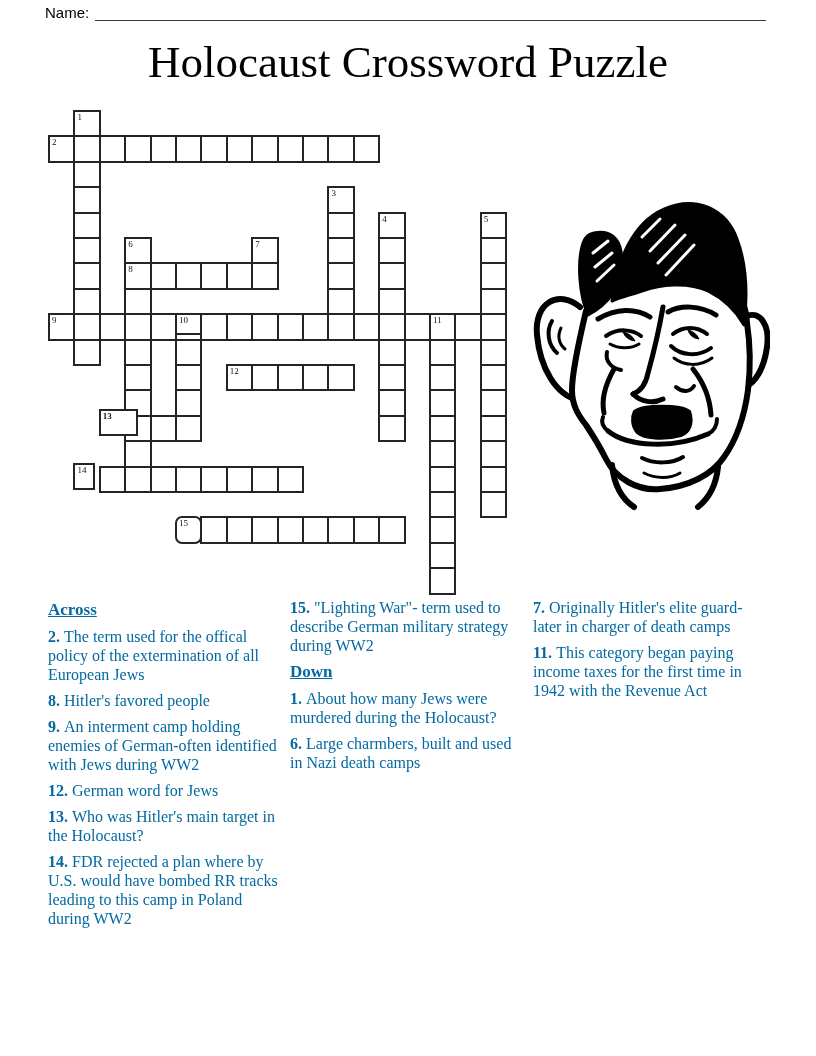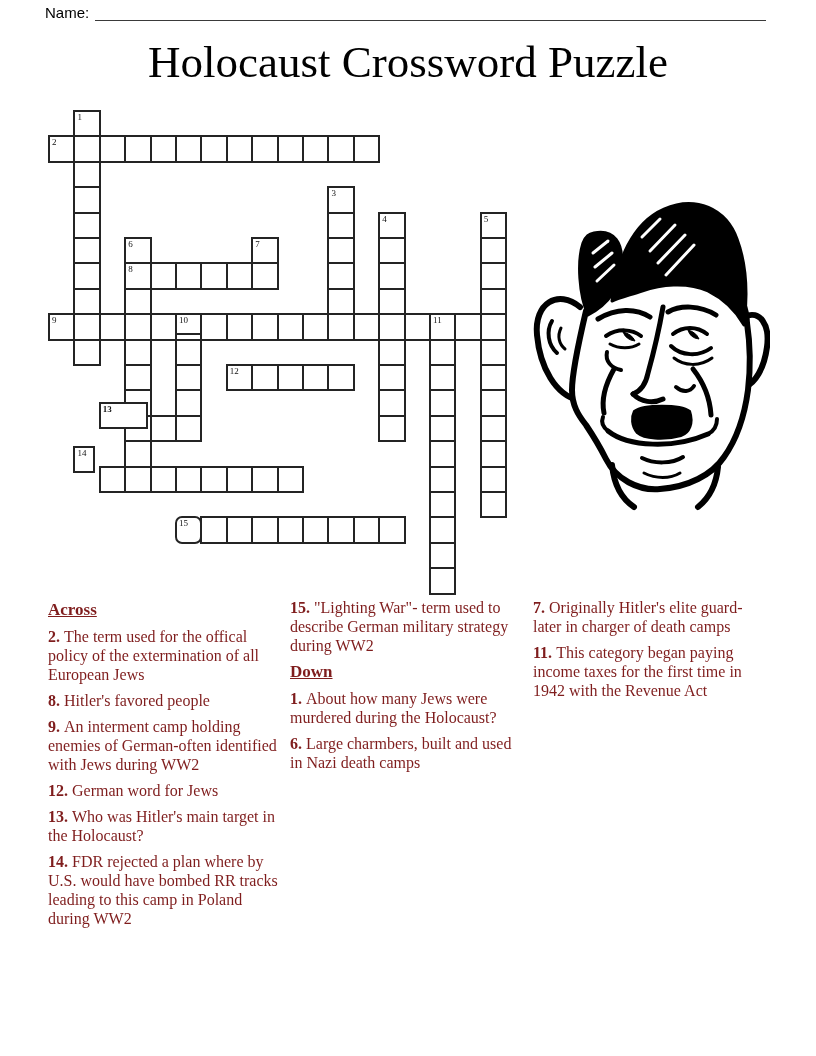--- a/index.html
+++ b/index.html
@@ -20,21 +20,21 @@
   #grid{position:absolute;left:48px;top:110px}
   .cell{
     position:absolute;box-sizing:border-box;
     border:2px solid #242424;background:#ffffff;
   }
   .cellnum{
     position:absolute;left:2px;top:1px;font-size:9px;line-height:9px;
     color:#111;font-family:"Liberation Serif",serif;
   }
   .illus{position:absolute;left:520px;top:185px;width:250px;height:330px}
-  .clues-col{position:absolute;top:598px;font-size:16px;line-height:19px;color:#7f1d1d}
+  .clues-col{position:absolute;top:598px;font-size:16px;line-height:19px;color:#0369a1}
   #cluecol1{left:48px;width:230px}
   #cluecol2{left:290px;width:233px}
   #cluecol3{left:533px;width:234px}
   .clue-heading{font-weight:bold;text-decoration:underline;font-size:17px;margin:2px 0 8px 0}
   .clue{margin:0 0 7px 0}
   .clue b{font-weight:bold}
 </style>
 </head>
 <body>
 
@@ -160,25 +160,25 @@
     <div class="cell" style="left: 381px; top: 406.4px; width: 27.4px; height: 27.4px;"></div>
     <div class="cell" style="left: 381px; top: 431.8px; width: 27.4px; height: 27.4px;"></div>
     <div class="cell" style="left: 381px; top: 457.2px; width: 27.4px; height: 27.4px;"></div>
     <div class="cell" style="left: 177.8px; top: 254px; width: 27.4px; height: 27.4px;">
       <span class="cellnum">12</span>
     </div>
     <div class="cell" style="left: 203.2px; top: 254px; width: 27.4px; height: 27.4px;"></div>
     <div class="cell" style="left: 228.6px; top: 254px; width: 27.4px; height: 27.4px;"></div>
     <div class="cell" style="left: 254px; top: 254px; width: 27.4px; height: 27.4px;"></div>
     <div class="cell" style="left: 279.4px; top: 254px; width: 27.4px; height: 27.4px;"></div>
-    <div class="cell" style="left: 50.8px; top: 292px; width: 49px; height: 27.4px; font-weight: bold;">
+    <div class="cell" style="left: 50.8px; top: 299px; width: 39px; height: 27.4px; font-weight: bold;">
       <span class="cellnum">13</span>
     </div>
     <div class="cell" style="left: 101.6px; top: 304.8px; width: 27.4px; height: 27.4px;"></div>
-    <div class="cell" style="left: 25.4px; top: 336px; width: 22px; height: 27.4px; text-align: right;">
+    <div class="cell" style="left: 25.4px; top: 353px; width: 22px; height: 27.4px; text-align: right;">
       <span class="cellnum">14</span>
     </div>
     <div class="cell" style="left: 50.8px; top: 355.6px; width: 27.4px; height: 27.4px;"></div>
     <div class="cell" style="left: 101.6px; top: 355.6px; width: 27.4px; height: 27.4px;"></div>
     <div class="cell" style="left: 127px; top: 355.6px; width: 27.4px; height: 27.4px;"></div>
     <div class="cell" style="left: 152.4px; top: 355.6px; width: 27.4px; height: 27.4px;"></div>
     <div class="cell" style="left: 177.8px; top: 355.6px; width: 27.4px; height: 27.4px;"></div>
     <div class="cell" style="left: 203.2px; top: 355.6px; width: 27.4px; height: 27.4px;"></div>
     <div class="cell" style="left: 228.6px; top: 355.6px; width: 27.4px; height: 27.4px;"></div>
     <div class="cell" style="left: 127px; top: 406.4px; width: 27.4px; height: 27.4px; border-radius: 7px;">

